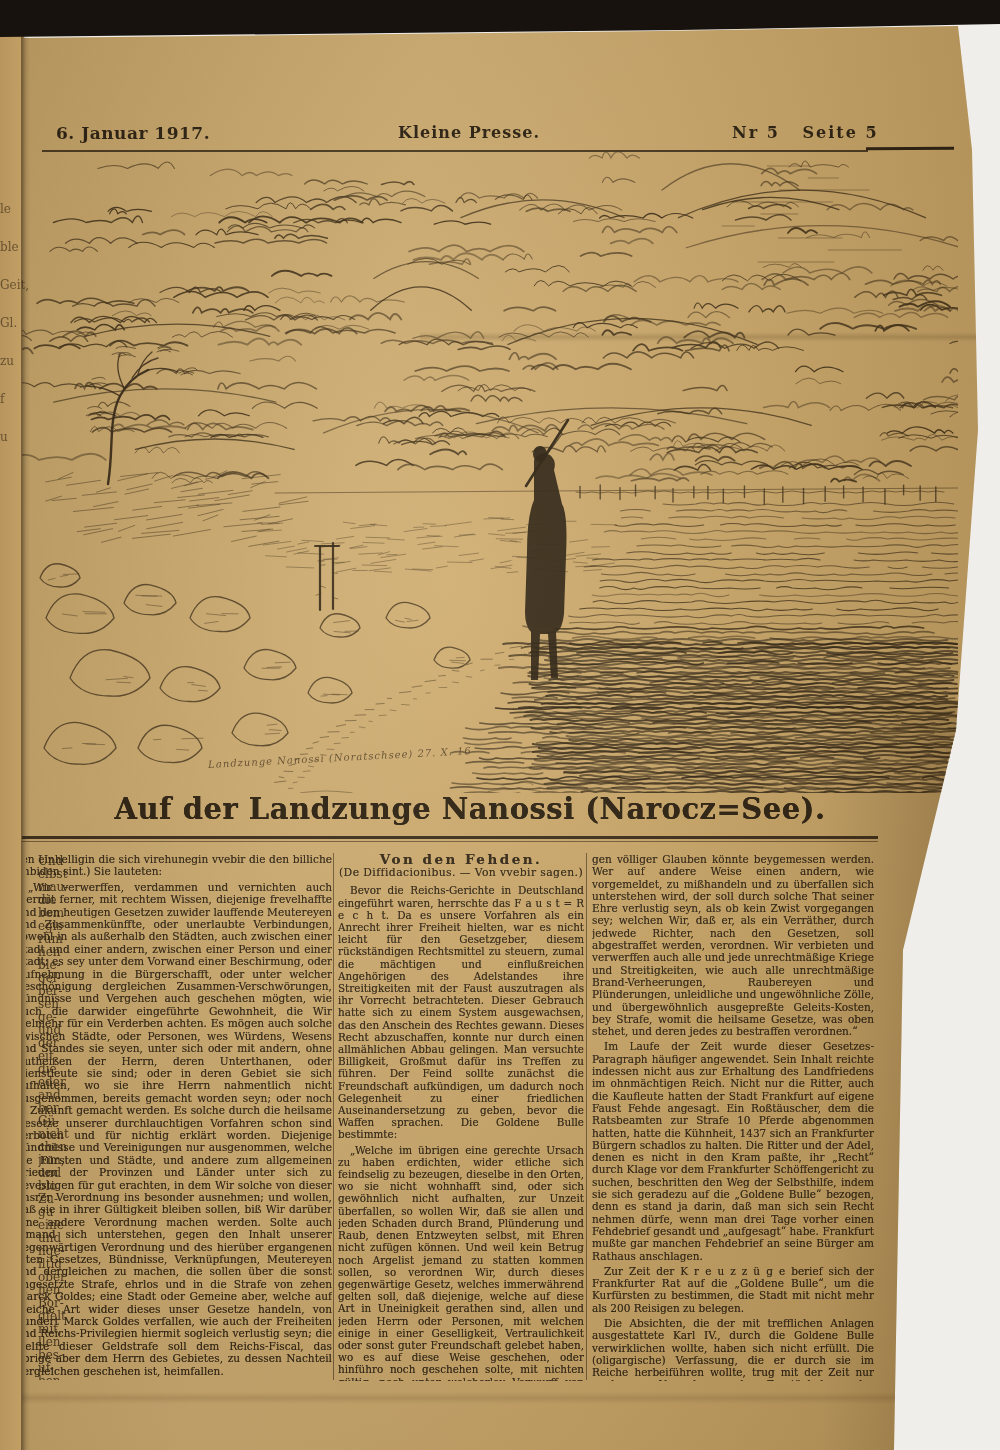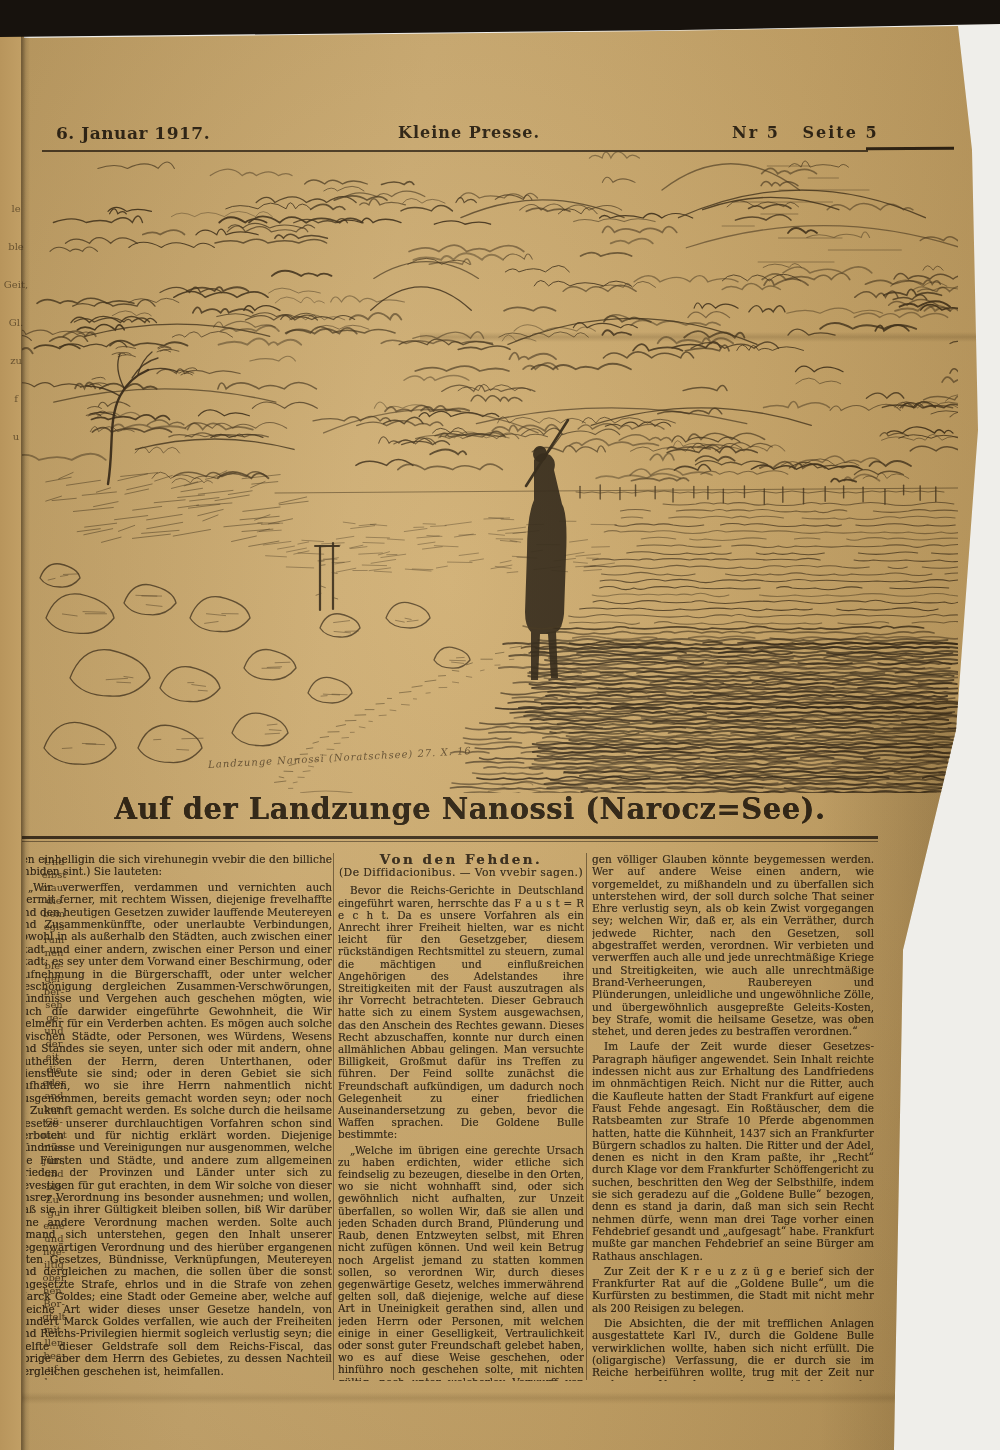--- a/index.html
+++ b/index.html
@@ -41,22 +41,22 @@
   .signature{position:absolute;left:208px;top:752px;font-size:10px;font-style:italic;
     color:#4a3820;opacity:.85;transform:rotate(-3deg);letter-spacing:1px;}
 
   .caption{position:absolute;left:0px;top:792px;width:940px;text-align:center;
     font-size:29px;font-weight:bold;color:#241a0d;letter-spacing:.5px;
     text-shadow:0 0 .6px #241a0d;}
   .caption-rule{position:absolute;left:0;top:836px;width:878px;height:3px;background:#241a0e;opacity:.9;}
   .caption-rule2{position:absolute;left:0;top:841px;width:878px;height:1px;background:#241a0e;opacity:.55;}
 
   
-  .frag{position:absolute;left:0;width:32px;text-align:center;color:#3a2b16;
-    font-size:10px;line-height:13px;white-space:pre-line;z-index:6;overflow:hidden;}
+  .frag{position:absolute;left:0;width:32px;text-align:left;color:#3a2b16;
+    font-size:12px;line-height:13px;white-space:pre-line;z-index:6;overflow:hidden;}
   .frag-upper{top:190px;height:560px;line-height:38px;opacity:.65;}
   .frag-lower{top:855px;height:525px;opacity:.9;margin-left:38px;}
 
   
   .col{position:absolute;top:853px;height:528px;overflow:hidden;color:#2c2113;
     text-align:justify;text-shadow:0 0 .5px rgba(44,33,19,.6);}
   .col p{margin:0 0 3px 0;}
   .col1{left:26px;width:306px;font-size:10.6px;line-height:12.4px;}
   .col1-inner{position:relative;left:-10px;width:316px;}
   .col2{left:338px;width:246px;font-size:10.4px;line-height:12.2px;}

